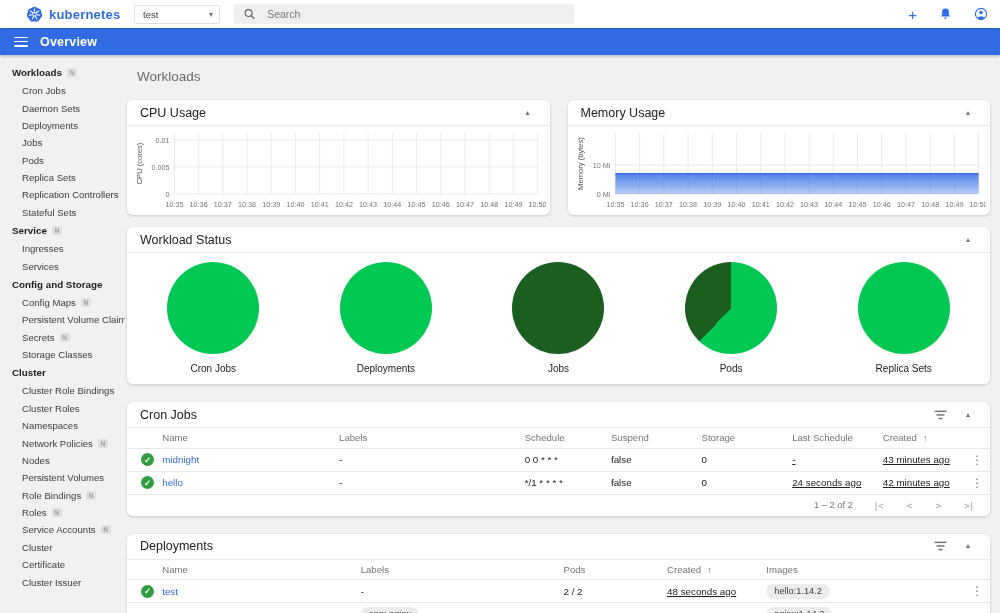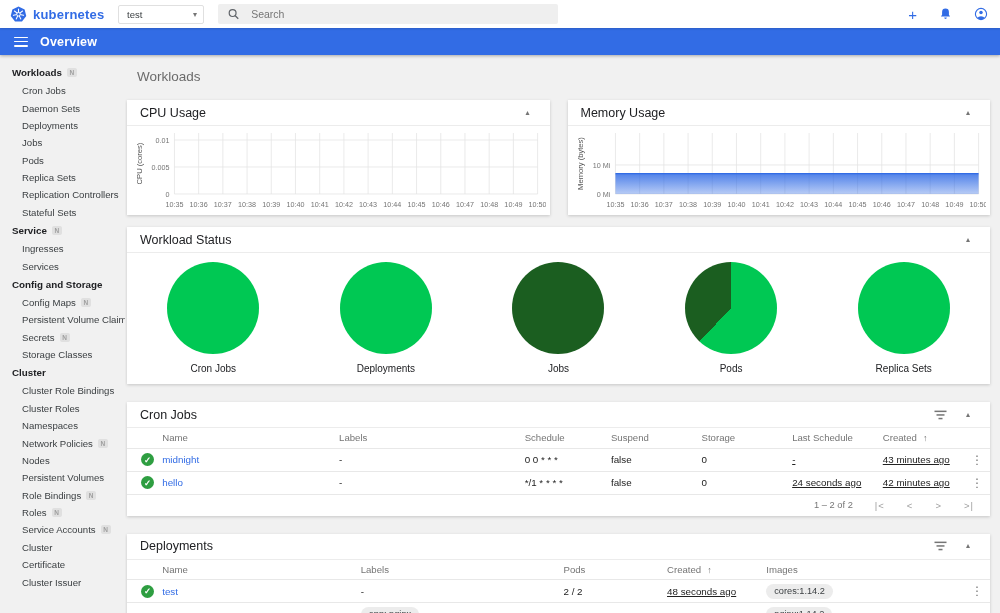--- a/index.html
+++ b/index.html
@@ -2,21 +2,21 @@
 <html style="--brand: #326ce5; --success: #2e9e41;"><head>
 <meta charset="utf-8">
 <style>
   * { box-sizing: border-box; margin: 0; padding: 0; }
   html,body { width:1000px; height:613px; overflow:hidden; background:#f1f1f1;
     font-family:"Liberation Sans", sans-serif; }
 
   
   .app-header { position:absolute; top:0; left:0; width:1000px; height:28px; background:#fff;
     display:flex; align-items:center; z-index:5; box-shadow:0 1px 2px rgba(0,0,0,.14); }
-  .logo { display:flex; align-items:center; gap:6px; padding-left:10px; width:118px; }
+  .logo { display:flex; align-items:center; gap:6px; padding-left:10px; width:118px;margin-left:16px; }
   .logo-text { color:var(--brand); font-size:13px; font-weight:700; letter-spacing:.2px; }
   .ns-select { width:86px; height:19px; border:1px solid #e0e0e0; border-radius:2px; background:#fff;
     display:flex; align-items:center; padding:0 6px 0 8px; margin-right:14px; cursor:pointer; }
   .ns-select .val { flex:1; font-size:9.5px; color:#3c4043; }
   .ns-select .dd { font-size:8px; color:#757575; }
   .search-box { width:340px; height:20px; background:#efefef; border-radius:2px;
     display:flex; align-items:center; gap:12px; padding:0 10px; }
   .search-box input { border:none; outline:none; background:transparent; font-size:10.5px; color:#333;
     width:100%; font-family:"Liberation Sans", sans-serif; }
   .search-box input::placeholder { color:#757575; }
@@ -38,21 +38,21 @@
     color:#202124; cursor:pointer; }
   .side-item { display:flex; align-items:center; padding:3.2px 4px 3.2px 22px; font-size:9.6px;
     color:#3c4043; cursor:pointer; white-space:nowrap; }
   .ns-badge { display:inline-block; min-width:10px; height:9px; background:#e0e0e0; color:#9e9e9e;
     font-size:6.5px; font-weight:700; text-align:center; line-height:9.5px; border-radius:2px; margin-left:5px; }
 
   
   .content { position:absolute; top:55px; left:125px; width:875px; bottom:0; padding:0 10px 0 2px; overflow:hidden; }
   .page-title { margin:14px 0 16px 10px; font-size:13.5px; color:#6b6b6b; }
 
-  .panel { background:#fff; border-radius:0; box-shadow:0 1px 3px rgba(0,0,0,.18); }
+  .panel { background:#fff; border-radius:6px; box-shadow:0 1px 3px rgba(0,0,0,.18); }
   .panel-header { display:flex; align-items:center; height:26px; padding:0 13px; border-bottom:1px solid #ececec; }
   .panel-title { font-size:12.5px; color:#202124; }
   .spacer { flex:1; }
   .icon-btn { display:flex; align-items:center; justify-content:center; width:18px; height:18px;
     cursor:pointer; margin-left:10px; }
   .caret { font-size:8px; color:#757575; line-height:8px; }
 
   .charts-row { display:flex; gap:18px; }
   .chart-card { flex:1; height:115px; }
   .chart-body { padding:2px 4px 0 4px; }
@@ -435,21 +435,21 @@
             <th><span></span></th>
           </tr>
         </thead>
         <tbody>
           <tr>
             <td><span class="check-icon">✓</span></td>
             <td><a class="res-link">test</a></td>
             <td><span>-</span></td>
             <td><span>2 / 2</span></td>
             <td><a class="u-link">48 seconds ago</a></td>
-            <td><span class="chip">cores:1.14.2</span></td>
+            <td><span class="chip">hello:1.14.2</span></td>
             <td>
               <span class="kebab">⋮</span>
             </td>
           </tr>
           <tr>
             <td></td>
             <td></td>
             <td><span class="chip">app: nginx</span></td>
             <td></td>
             <td></td>

